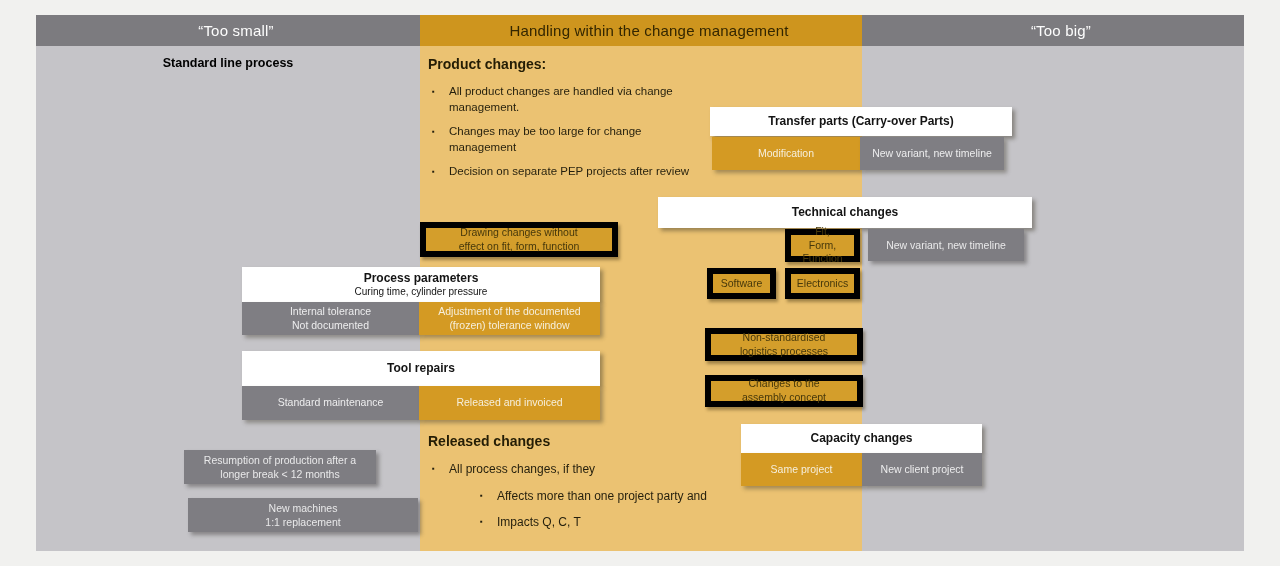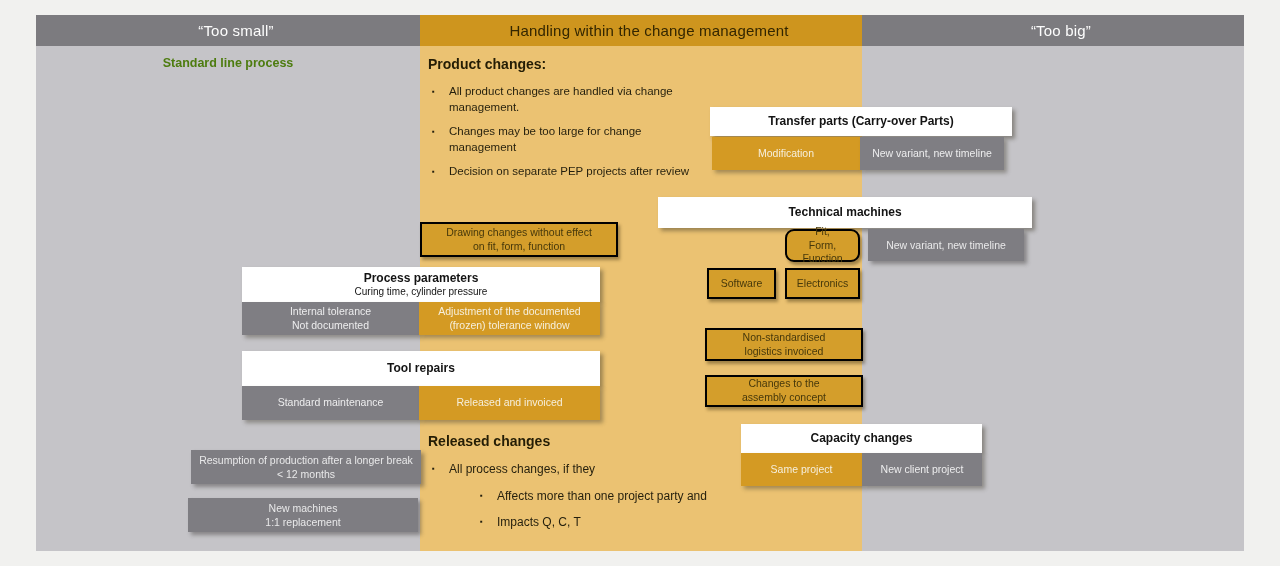--- a/index.html
+++ b/index.html
@@ -21,38 +21,38 @@
   .hdr-right{left:862px;width:382px;}
 
   
   .panel{top:46px;height:505px;}
   .panel.gray{background:#c5c4c8;}
   .panel.tan{background:#ebc272;}
   .panel-left{left:36px;width:384px;}
   .panel-center{left:420px;width:442px;}
   .panel-right{left:862px;width:382px;}
 
-  .col-label{top:56px;text-align:center;font-size:12.5px;font-weight:700;color:#4d7c0f;}
+  .col-label{top:56px;text-align:center;font-size:12.5px;font-weight:700;color:#000000;}
 
   
   .whitebox{background:#ffffff;box-shadow:3px 3px 4px rgba(60,55,40,.45);
     display:flex;flex-direction:column;align-items:center;justify-content:center;
     text-align:center;color:#141414;}
   .whitebox .wb-title{font-weight:700;font-size:12px;line-height:1.15;}
   .whitebox .wb-sub{font-weight:400;font-size:10px;line-height:1.15;}
 
   
   .cell{display:flex;align-items:center;justify-content:center;text-align:center;
     font-size:10.5px;line-height:1.3;white-space:pre-line;
     box-shadow:3px 3px 4px rgba(60,55,40,.4);}
   .cell.orange{background:#d49a23;color:#f6efdc;}
   .cell.gray{background:#7f7e83;color:#ededee;}
 
   
-  .tag{background:#d49e2b;border:2px solid #000000;color:#46380b;
+  .tag{background:#d49e2b;border:6px solid #000000;color:#46380b;
     display:flex;align-items:center;justify-content:center;text-align:center;
     font-size:10.5px;line-height:1.3;white-space:pre-line;padding:1px 24px;
     box-shadow:2px 3px 3px rgba(70,55,20,.45);}
   
   .gtag{background:#7e7d82;color:#e9e9ea;display:flex;align-items:center;justify-content:center;
     text-align:center;font-size:10.5px;line-height:1.35;white-space:pre-line;padding:1px 8px;
     box-shadow:3px 3px 4px rgba(60,58,55,.45);}
 
   
   .tan-title{font-size:14px;font-weight:700;color:#241d05;}
@@ -96,36 +96,36 @@
 
   <div class="abs tag" style="left:420px;top:222px;width:198px;height:35px;">Drawing changes without effect on fit, form, function</div>
 
   <div class="abs whitebox" style="left:710px;top:107px;width:302px;height:29px;">
     <span class="wb-title">Transfer parts (Carry-over Parts)</span>
   </div>
   <div class="abs cell orange" style="left:712px;top:137px;width:148px;height:33px;">Modification</div>
   <div class="abs cell gray" style="left:860px;top:137px;width:144px;height:33px;">New variant, new timeline</div>
 
   <div class="abs whitebox" style="left:658px;top:197px;width:374px;height:31px;">
-    <span class="wb-title">Technical machines</span>
+    <span class="wb-title">Technical changes</span>
   </div>
-  <div class="abs tag" style="left:785px;top:229px;width:75px;height:33px;border-radius:9px;">Fit, Form, Function</div>
+  <div class="abs tag" style="left:785px;top:229px;width:75px;height:33px;">Fit, Form, Function</div>
   <div class="abs gtag" style="left:868px;top:229px;width:156px;height:32px;">New variant, new timeline</div>
   <div class="abs tag" style="left:707px;top:268px;width:69px;height:31px;">Software</div>
   <div class="abs tag" style="left:785px;top:268px;width:75px;height:31px;">Electronics</div>
 
   <div class="abs whitebox" style="left:242px;top:267px;width:358px;height:35px;">
     <span class="wb-title">Process parameters</span>
     <span class="wb-sub">Curing time, cylinder pressure</span>
   </div>
   <div class="abs cell gray" style="left:242px;top:302px;width:177px;height:33px;">Internal tolerance
 Not documented</div>
   <div class="abs cell orange" style="left:419px;top:302px;width:181px;height:33px;">Adjustment of the documented (frozen) tolerance window</div>
 
-  <div class="abs tag" style="left:705px;top:328px;width:158px;height:33px;">Non-standardised logistics invoiced</div>
+  <div class="abs tag" style="left:705px;top:328px;width:158px;height:33px;">Non-standardised logistics processes</div>
   <div class="abs tag" style="left:705px;top:375px;width:158px;height:32px;">Changes to the assembly concept</div>
 
   <div class="abs whitebox" style="left:242px;top:351px;width:358px;height:35px;">
     <span class="wb-title">Tool repairs</span>
   </div>
   <div class="abs cell gray" style="left:242px;top:386px;width:177px;height:34px;">Standard maintenance</div>
   <div class="abs cell orange" style="left:419px;top:386px;width:181px;height:34px;">Released and invoiced</div>
 
   <div class="abs whitebox" style="left:741px;top:424px;width:241px;height:29px;">
     <span class="wb-title">Capacity changes</span>
@@ -140,18 +140,18 @@
   </div>
   <div class="abs bullet-row pc-bullet" style="left:480px;top:488px;">
     <span class="sq">▪</span>
     <span class="bt">Affects more than one project party and</span>
   </div>
   <div class="abs bullet-row pc-bullet" style="left:480px;top:514px;">
     <span class="sq">▪</span>
     <span class="bt">Impacts Q, C, T</span>
   </div>
 
-  <div class="abs gtag" style="left:191px;top:450px;width:230px;height:34px;">Resumption of production after a longer break &lt; 12 months</div>
+  <div class="abs gtag" style="left:184px;top:450px;width:192px;height:34px;">Resumption of production after a longer break &lt; 12 months</div>
   <div class="abs gtag" style="left:188px;top:498px;width:230px;height:34px;">New machines
 1:1 replacement</div>
 
 
 </div>
 
 </body></html>

